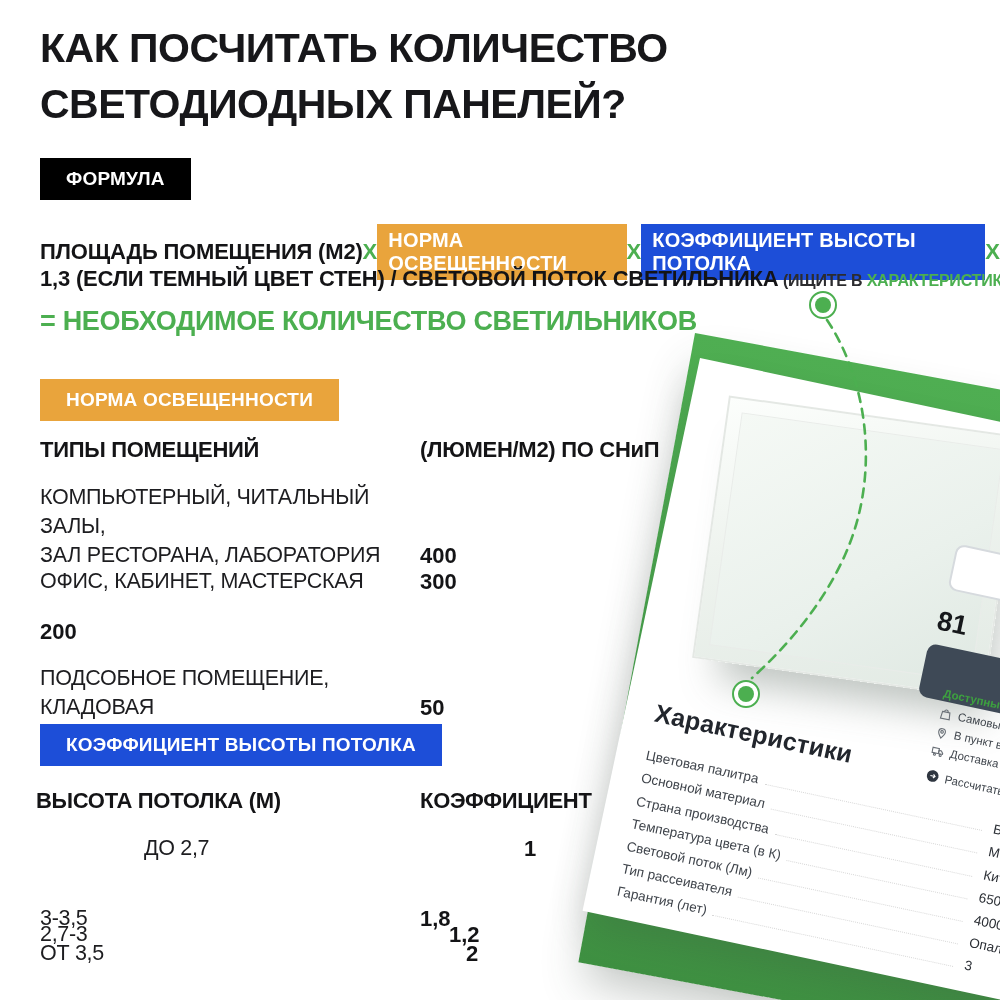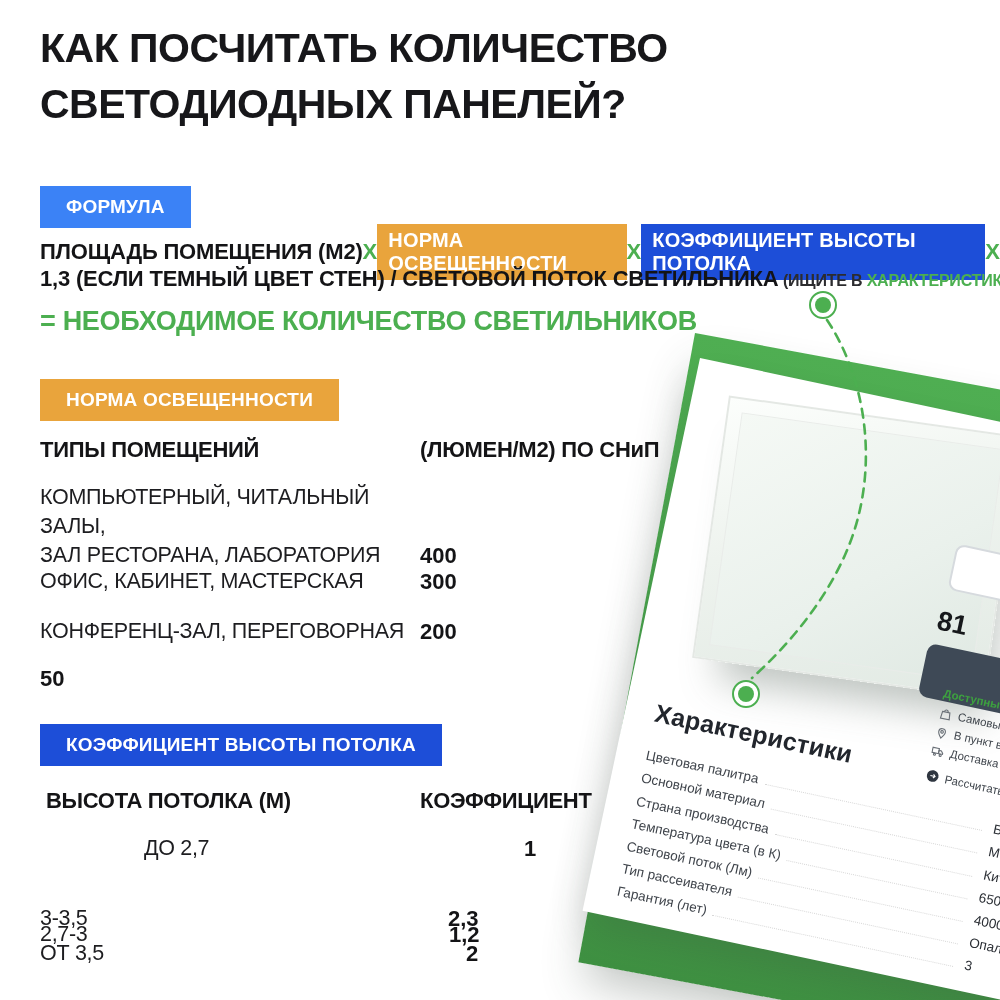--- a/index.html
+++ b/index.html
@@ -9,21 +9,21 @@
     font-family:"Liberation Sans","DejaVu Sans",sans-serif;
     color:#1a1a1c;
   }
   .abs { position:absolute; }
 
   
   .title { left:40px; top:20px; font-size:41px; line-height:56px; font-weight:800; letter-spacing:-.5px; color:#17171a; }
   .badge { display:inline-block; color:#fff; font-weight:700; font-size:19px; letter-spacing:.2px; }
   .badge-lg { padding:10px 26px; }
   .badge-sm { padding:5px 11px; font-size:20px; }
-  .bg-green  { background:#3b82f6;margin-top:28px; }
+  .bg-green  { background:#000000; }
   .bg-orange { background:#E9A43C; }
   .bg-gray   { background:#1d4ed8; }
 
   .formula-row1 { left:40px; top:224px; display:flex; align-items:center; }
   .f-strong { font-size:22px; font-weight:800; color:#141416; letter-spacing:-.2px; white-space:nowrap; }
   .f-x { font-size:22px; font-weight:800; color:#4CAF50; }
   .formula-row2 { left:40px; top:266px; white-space:nowrap; }
   .f-note { font-size:16px; font-weight:700; color:#2c2c2f; letter-spacing:-.2px; }
   .f-note .green-word { color:#4CAF50; }
   .result-line { left:40px; top:306px; font-size:27px; font-weight:800; color:#4CAF50; letter-spacing:-.3px; }
@@ -217,41 +217,41 @@
 <div class="abs tbl-row z-left" style="left:40px; top:483px;align-items:flex-end;">
   <div class="lbl">КОМПЬЮТЕРНЫЙ, ЧИТАЛЬНЫЙ ЗАЛЫ,
 ЗАЛ РЕСТОРАНА, ЛАБОРАТОРИЯ</div>
   <div class="val">400</div>
 </div>
 <div class="abs tbl-row z-left" style="left:40px; top:567px;">
   <div class="lbl">ОФИС, КАБИНЕТ, МАСТЕРСКАЯ</div>
   <div class="val">300</div>
 </div>
 <div class="abs tbl-row z-left" style="left:40px; top:617px;">
-  <div class="lbl">КОНФЕРЕНЦ-ЗАЛ, ПЕРЕГОВОРНАЯ</div>
   <div class="val">200</div>
 </div>
 <div class="abs tbl-row z-left" style="left:40px; top:664px;">
+  <div class="lbl">ПОДСОБНОЕ ПОМЕЩЕНИЕ, КЛАДОВАЯ</div>
   <div class="val">50</div>
 </div>
 
 <div class="abs z-left" style="left:40px; top:724px;">
   <span class="badge badge-lg bg-gray">КОЭФФИЦИЕНТ ВЫСОТЫ ПОТОЛКА</span>
 </div>
-<div class="abs tbl-head z-left" style="left:46px; top:788px;">ВЫСОТА ПОТОЛКА (М)</div>
+<div class="abs tbl-head z-left" style="left:36px; top:788px;">ВЫСОТА ПОТОЛКА (М)</div>
 <div class="abs tbl-head z-left" style="left:420px; top:788px;">КОЭФФИЦИЕНТ</div>
 
 <div class="abs tbl-row z-left" style="left:40px; top:834px;justify-content:center;">
   <div class="lbl">ДО 2,7</div>
   <div class="val">1</div>
 </div>
 <div class="abs tbl-row z-left" style="left:40px; top:920px;gap:29px;">
   <div class="lbl">2,7-3</div>
   <div class="val">1,2</div>
 </div>
-<div class="abs tbl-row z-left" style="left:40px; top:904px;gap:28px;">
+<div class="abs tbl-row z-left" style="left:40px; top:904px;">
   <div class="lbl">3-3,5</div>
-  <div class="val">2,3</div>
+  <div class="val">1,8</div>
 </div>
 <div class="abs tbl-row z-left" style="left:40px; top:939px;gap:46px;">
   <div class="lbl">ОТ 3,5</div>
   <div class="val">2</div>
 </div>
 
 </body></html>

